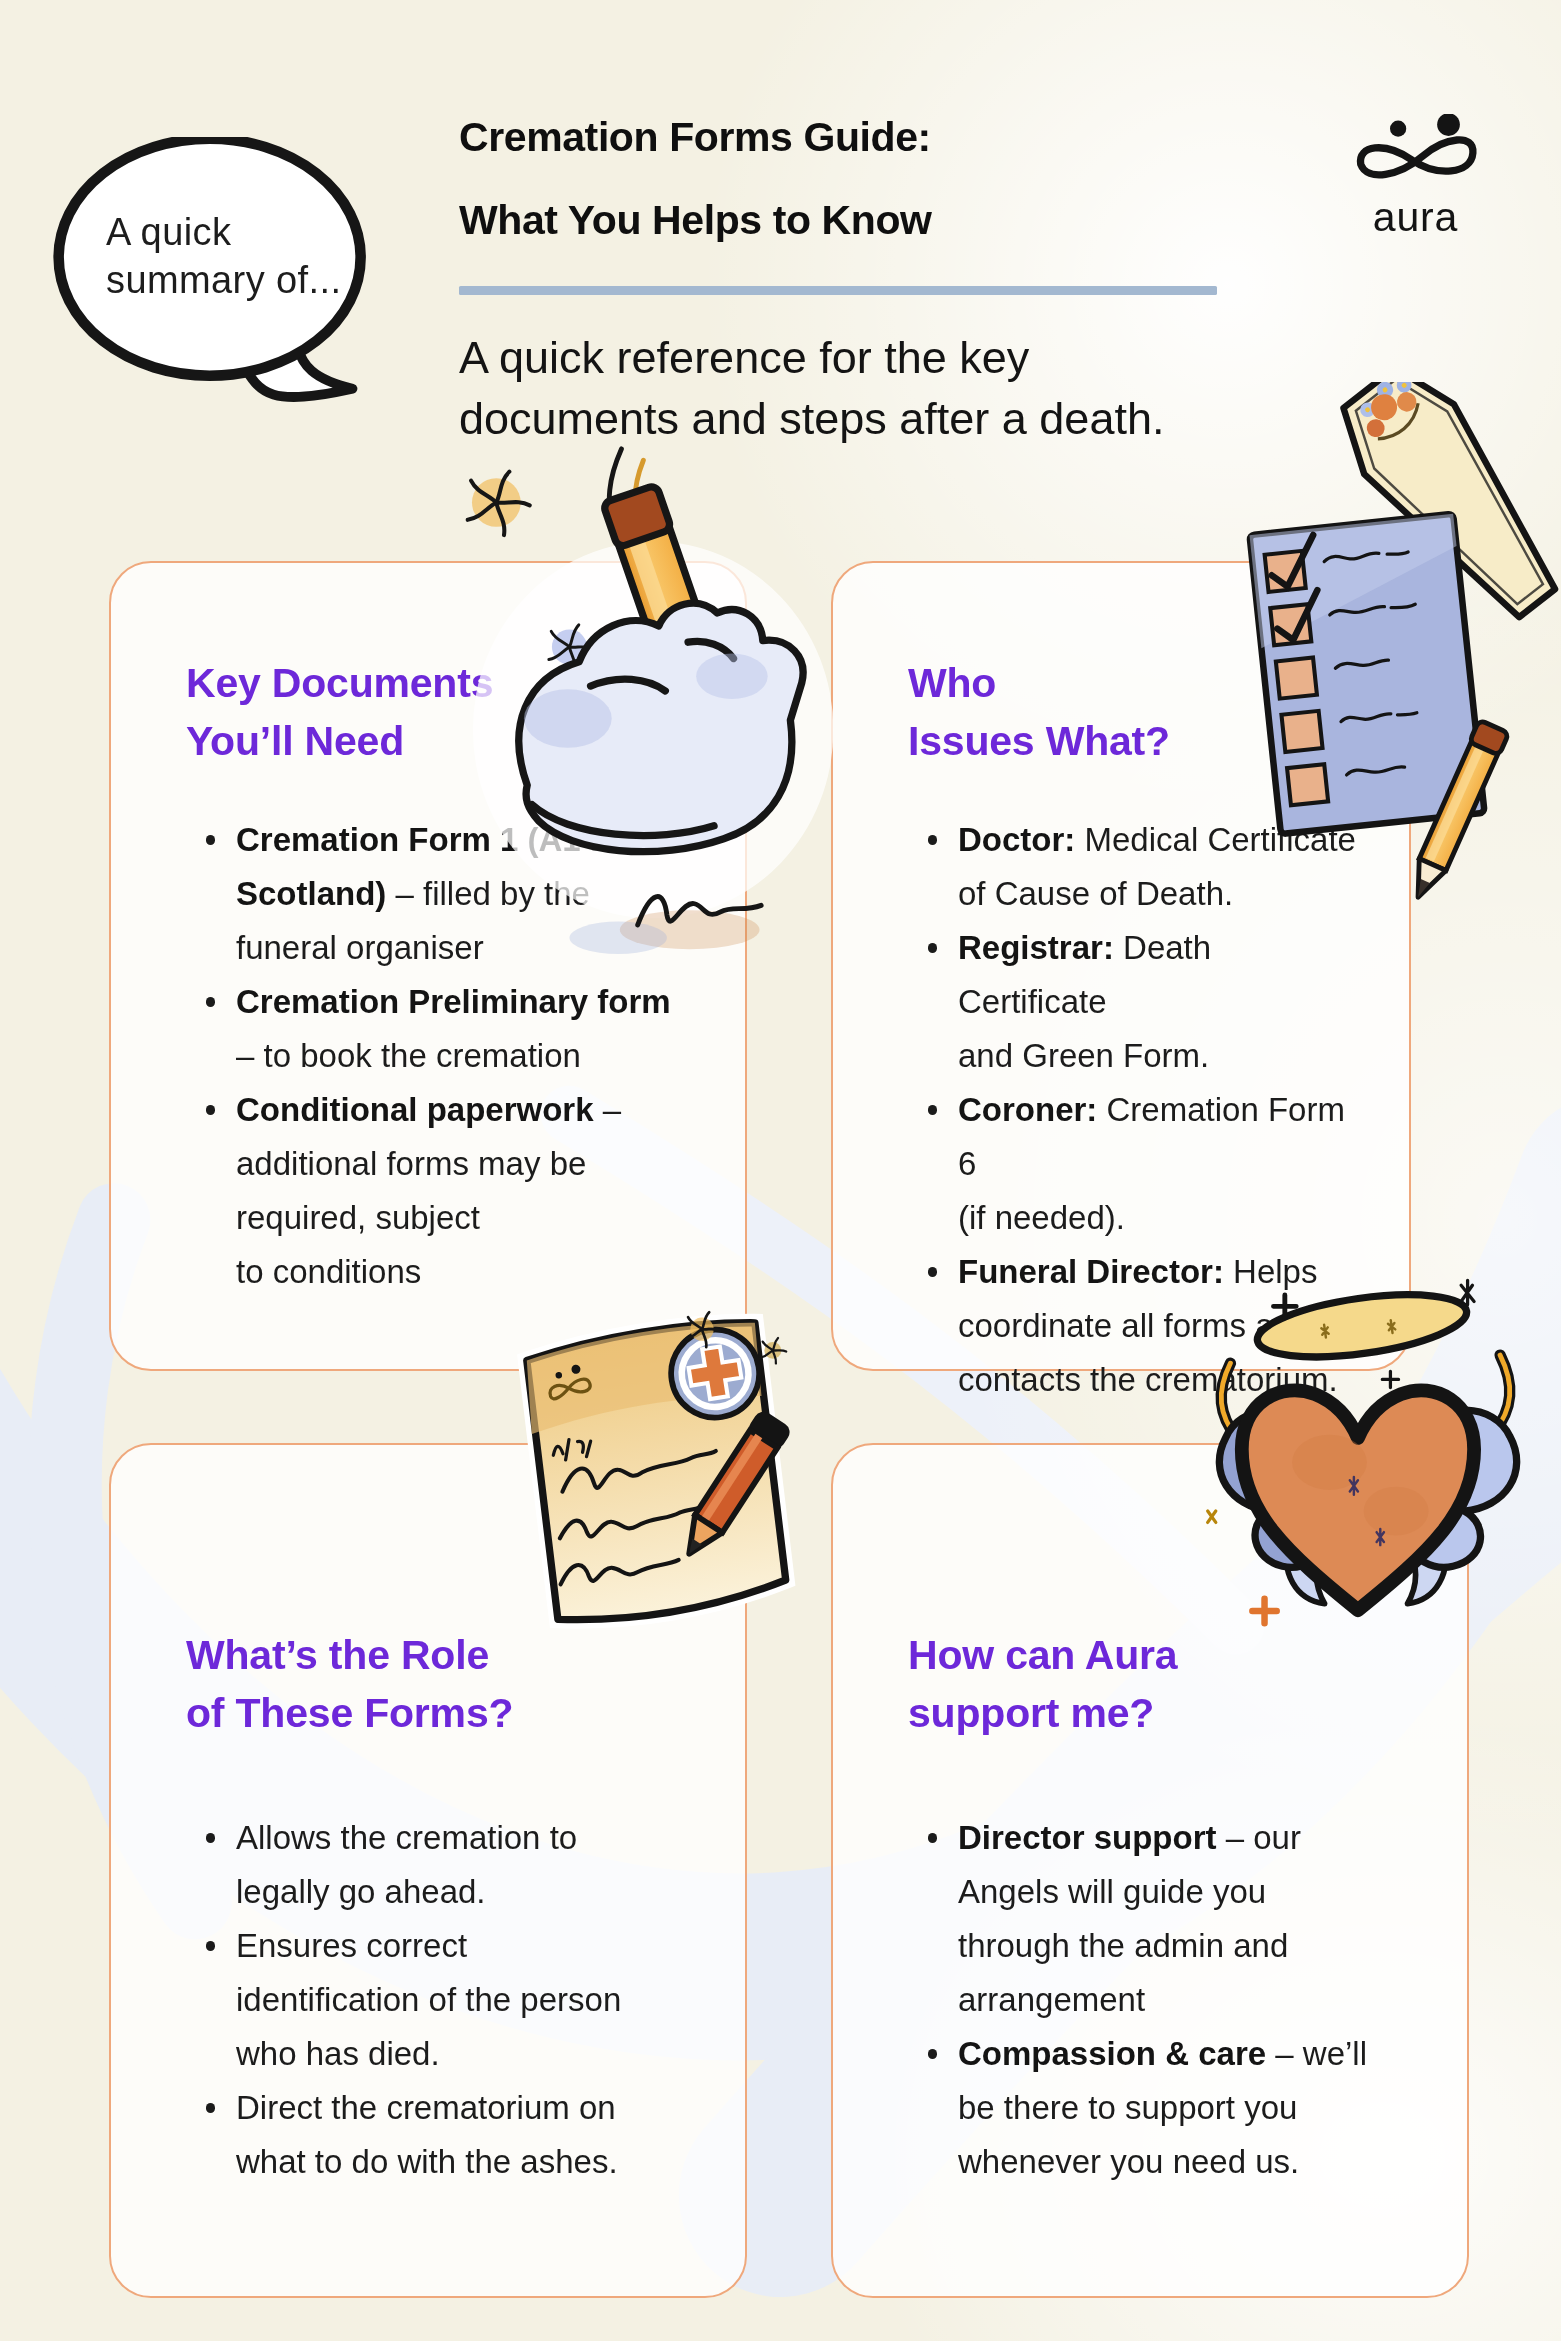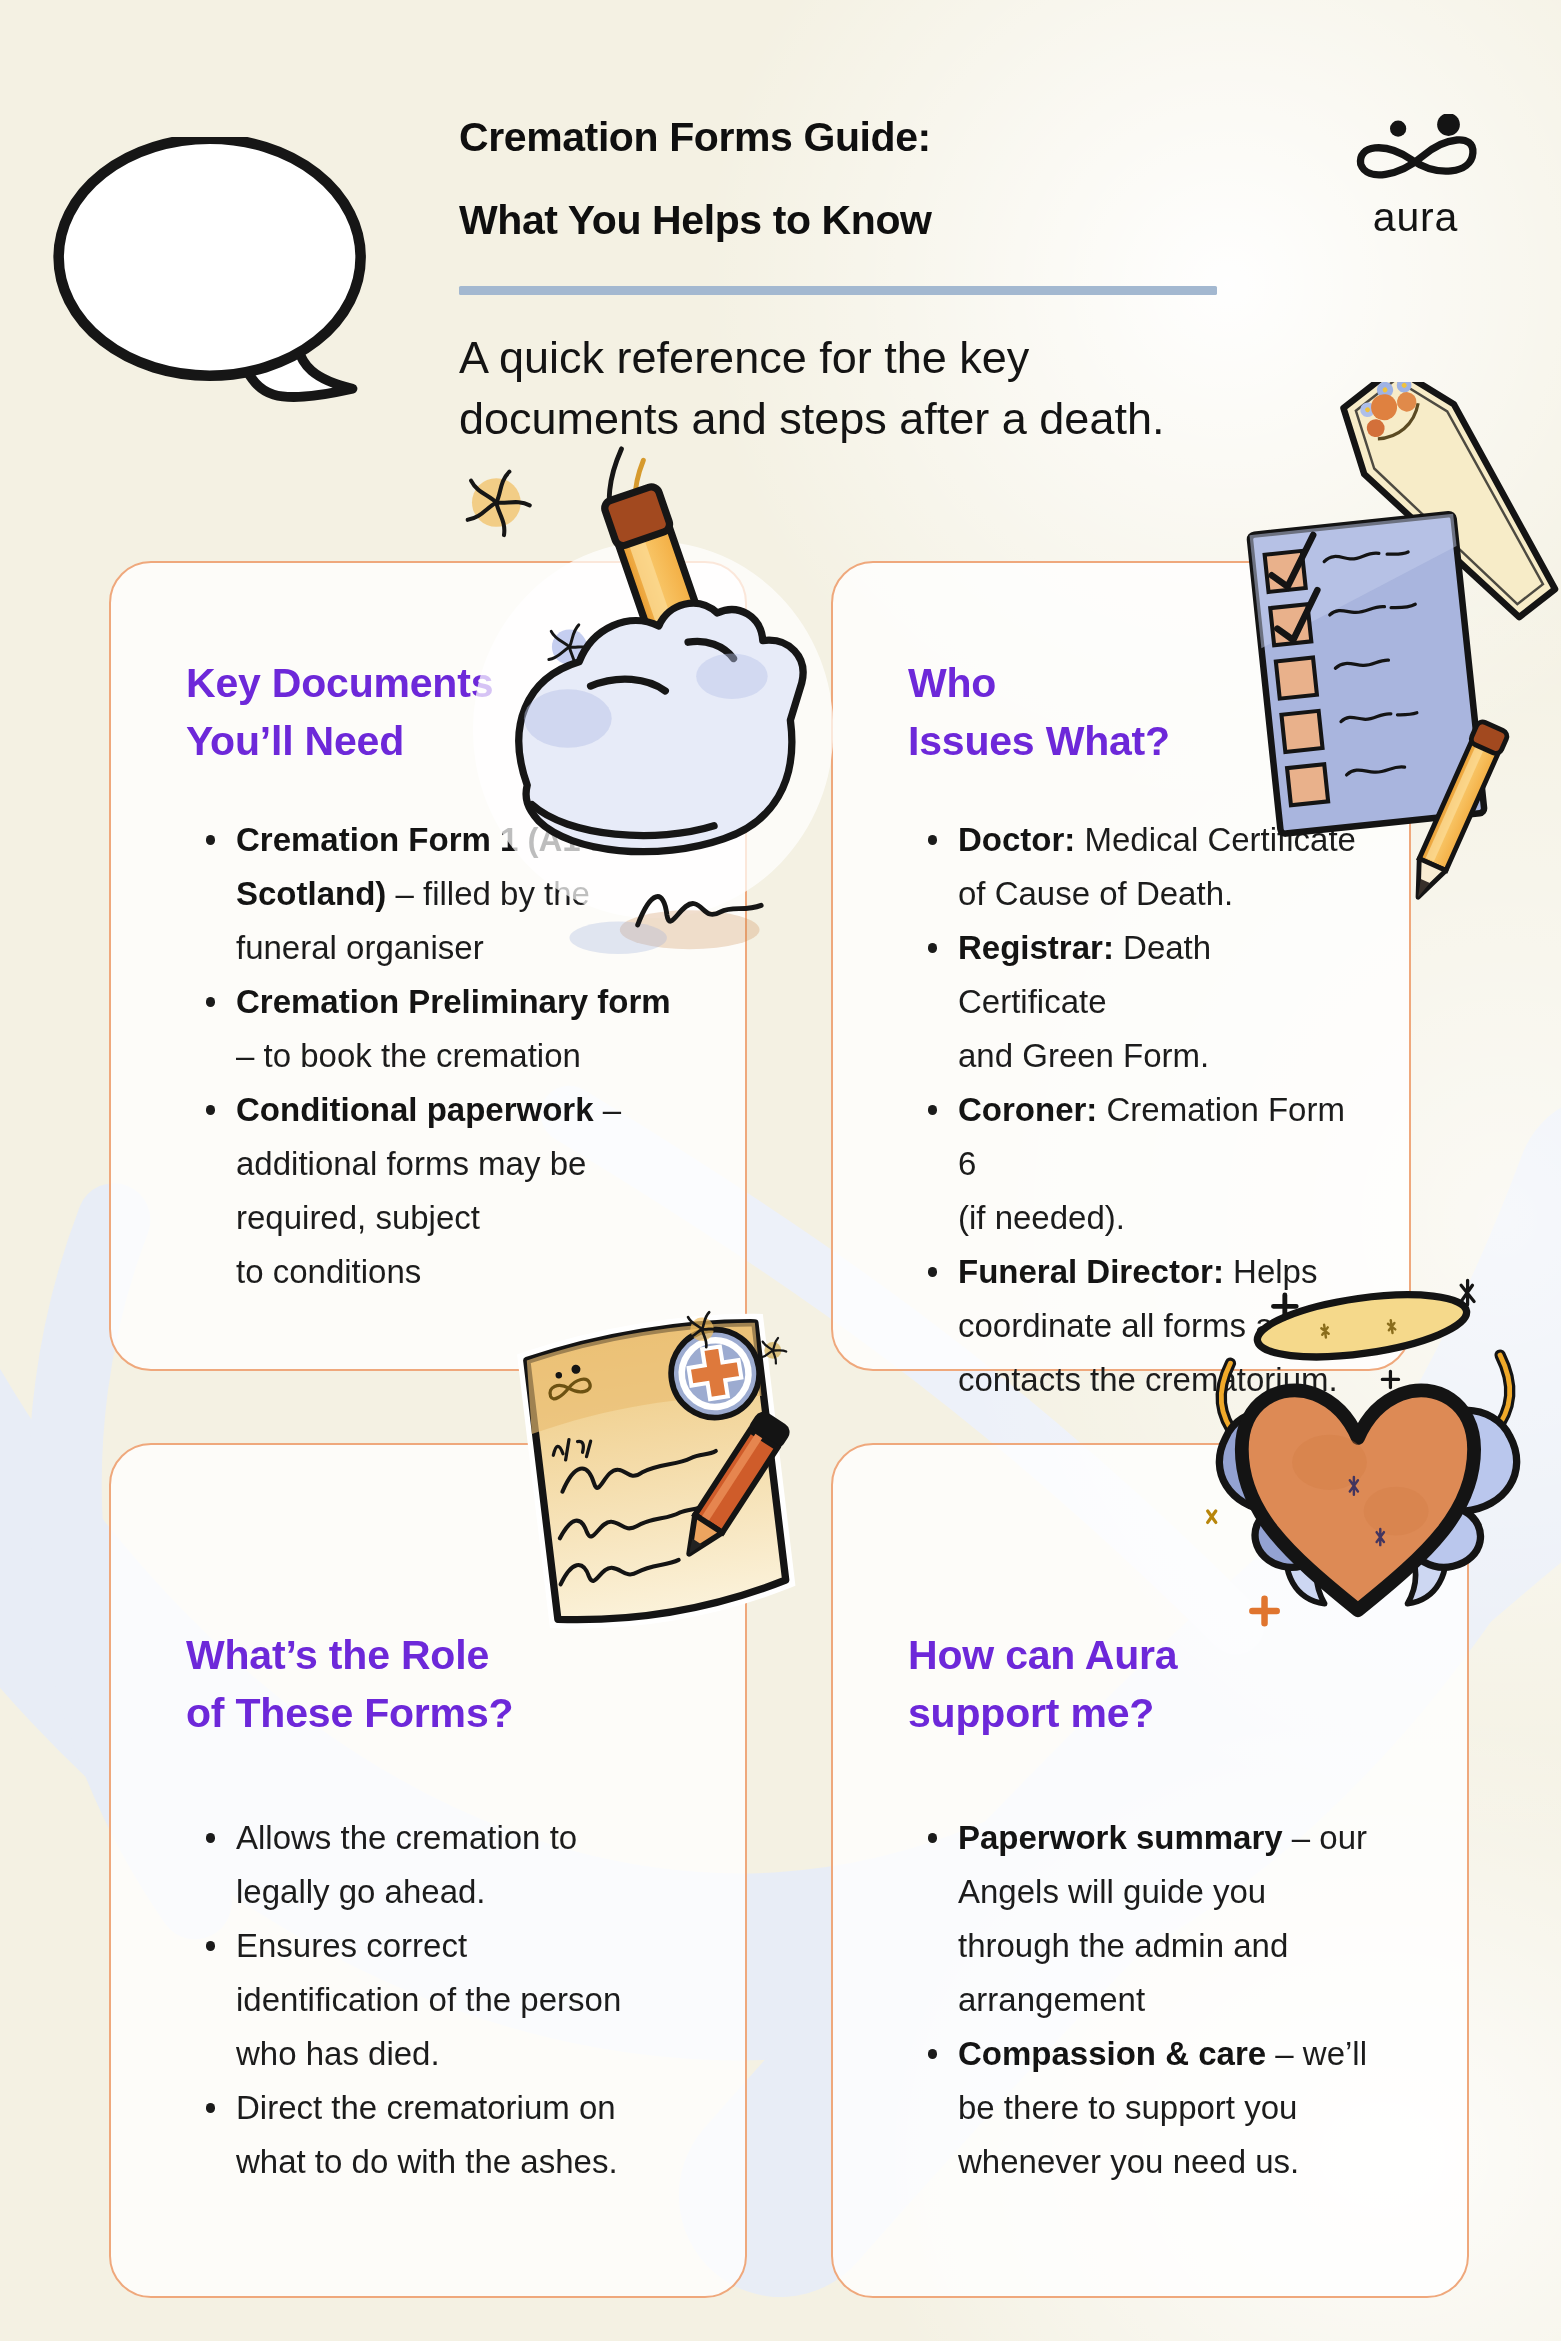--- a/index.html
+++ b/index.html
@@ -62,20 +62,24 @@
     </g>
   </svg>
   <div class="glow glow-right"></div>
   <div class="glow glow-tr"></div>
   <div class="glow glow-br"></div>
 
   <svg class="bubble-svg" width="342" height="276" viewBox="0 0 420 340">
     <path d="M 236 278 C 258 318 272 332 372 310 C 322 298 310 280 304 258 Z" fill="#ffffff" stroke="#161616" stroke-width="12" stroke-linejoin="round"></path>
     <ellipse cx="196" cy="148" rx="186" ry="146" fill="#ffffff" stroke="#161616" stroke-width="13"></ellipse>
   </svg>
+  <div class="bubble-text">
+    <span>A quick</span>
+    <span>summary of...</span>
+  </div>
 
   <h1 class="title" style="margin:0">
     <span>Cremation Forms Guide:</span>
     <span>What You Helps to Know</span>
   </h1>
   <div class="divider"></div>
   <div class="subtitle">
     <span>A quick reference for the key</span>
     <span>documents and steps after a death.</span>
   </div>
@@ -140,21 +144,21 @@
 what to do with the ashes.</span></li>
       </ul>
   </section>
 
   <section id="card3" class="card row2">
     <h2 class="card-title" style="margin:0">
       <span>How can Aura</span>
       <span>support me?</span>
     </h2>
     <ul class="bullets">
-        <li><b>Paperwork summary</b><span> – our
+        <li><b>Director support</b><span> – our
 Angels will guide you
 through the admin and
 arrangement</span></li>
         <li><b>Compassion &amp; care</b><span>  – we’ll
 be there to support you
 whenever you need us.</span></li>
       </ul>
   </section>
 
   <svg class="illus" style="left:446px;top:437px" width="398" height="529" viewBox="0 0 490 650">

